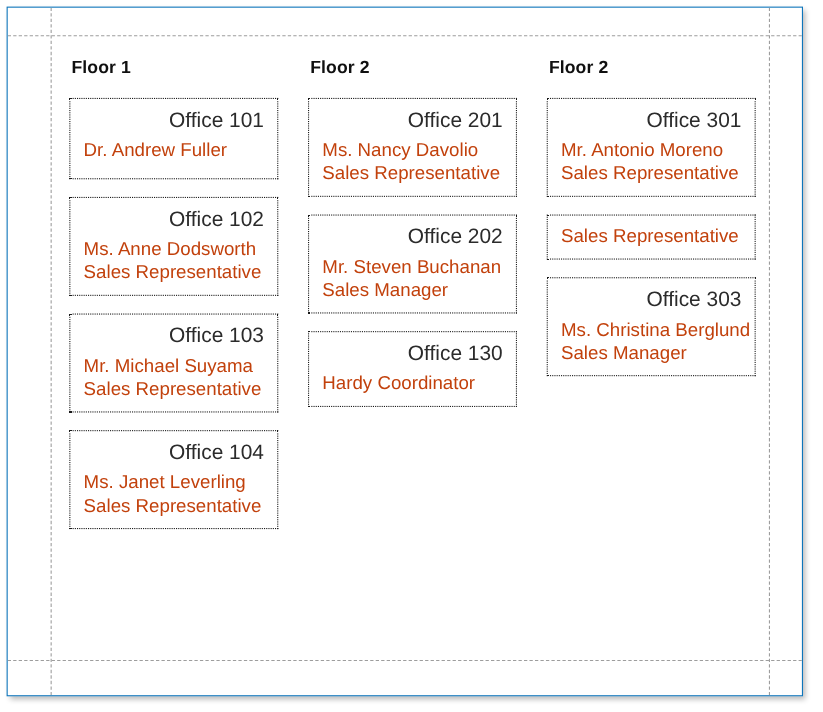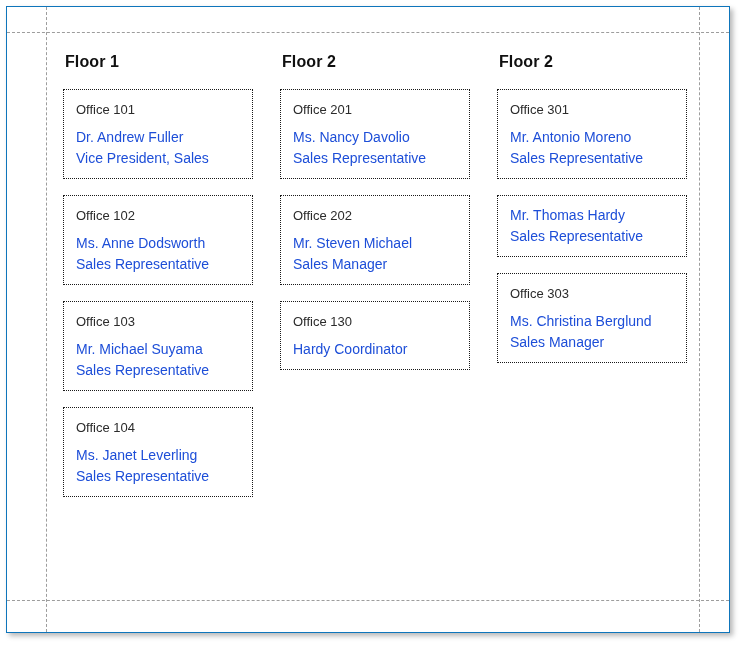--- a/index.html
+++ b/index.html
@@ -84,31 +84,32 @@
   .office-card {
     box-sizing: border-box;
     width: 190px;
     border: 1px dotted #1a1a1a;
     background: #ffffff;
     padding: 11px 12px 12px 12px;
     margin-bottom: 16px;
   }
 
   .office-name {
-    font-size: 13px;
+    font-size: 19px;
     color: #2b2b2b;
     line-height: 18px;
     margin-bottom: 10px;
     white-space: nowrap;
+    text-align: right;
   }
 
   .office-person,
   .office-role {
-    font-size: 14px;
-    color: #1d4ed8;
+    font-size: 17px;
+    color: #c2410c;
     line-height: 16px;
     white-space: nowrap;
   }
   .office-person { margin-bottom: 5px; }
 </style>
 </head>
 <body>
 
 <div id="app-shell">
 
@@ -117,21 +118,20 @@
   <div class="guide v" id="guide-left"></div>
   <div class="guide v" id="guide-right"></div>
 
   <div id="floors-panel">
     <div id="floors-row">
         <div class="floor-column">
           <div class="floor-title">Floor 1</div>
           <div class="office-card">
             <div class="office-name">Office 101</div>
             <div class="office-person">Dr. Andrew Fuller</div>
-            <div class="office-role">Vice President, Sales</div>
           </div>
           <div class="office-card">
             <div class="office-name">Office 102</div>
             <div class="office-person">Ms. Anne Dodsworth</div>
             <div class="office-role">Sales Representative</div>
           </div>
           <div class="office-card">
             <div class="office-name">Office 103</div>
             <div class="office-person">Mr. Michael Suyama</div>
             <div class="office-role">Sales Representative</div>
@@ -144,37 +144,36 @@
         </div>
         <div class="floor-column">
           <div class="floor-title">Floor 2</div>
           <div class="office-card">
             <div class="office-name">Office 201</div>
             <div class="office-person">Ms. Nancy Davolio</div>
             <div class="office-role">Sales Representative</div>
           </div>
           <div class="office-card">
             <div class="office-name">Office 202</div>
-            <div class="office-person">Mr. Steven Michael</div>
+            <div class="office-person">Mr. Steven Buchanan</div>
             <div class="office-role">Sales Manager</div>
           </div>
           <div class="office-card">
             <div class="office-name">Office 130</div>
             <div class="office-role">Hardy Coordinator</div>
           </div>
         </div>
         <div class="floor-column">
           <div class="floor-title">Floor 2</div>
           <div class="office-card">
             <div class="office-name">Office 301</div>
             <div class="office-person">Mr. Antonio Moreno</div>
             <div class="office-role">Sales Representative</div>
           </div>
           <div class="office-card">
-            <div class="office-person">Mr. Thomas Hardy</div>
             <div class="office-role">Sales Representative</div>
           </div>
           <div class="office-card">
             <div class="office-name">Office 303</div>
             <div class="office-person">Ms. Christina Berglund</div>
             <div class="office-role">Sales Manager</div>
           </div>
         </div>
       </div>
   </div>

